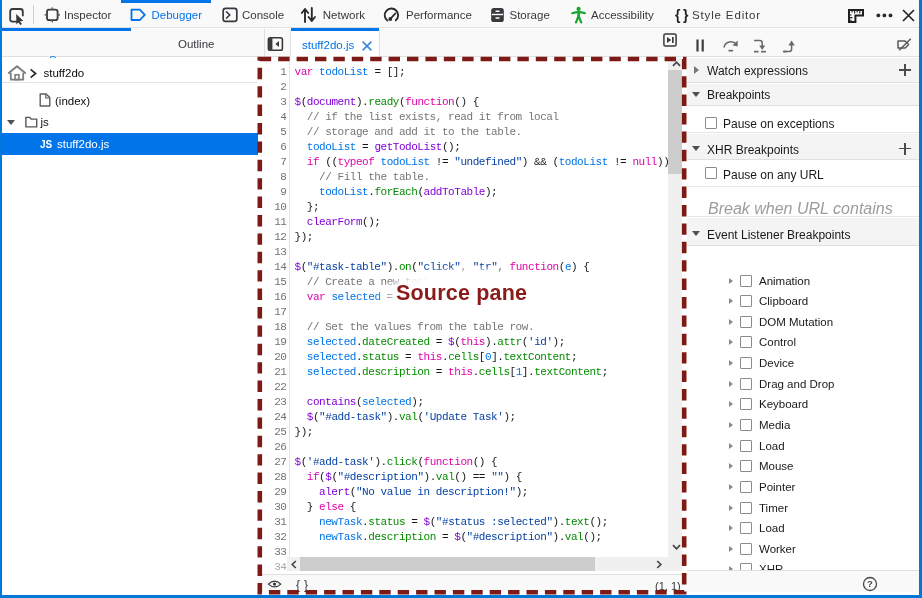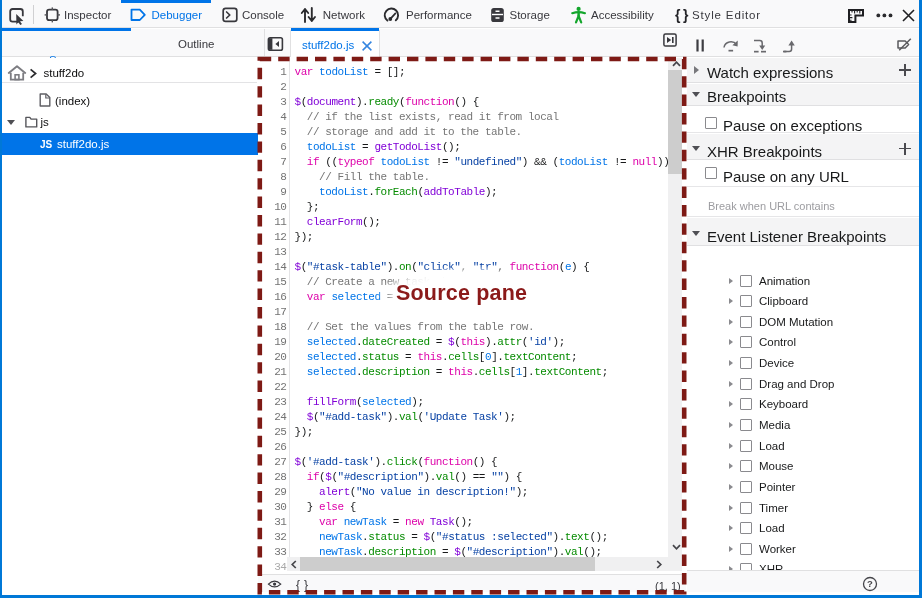--- a/index.html
+++ b/index.html
@@ -35,21 +35,21 @@
 #hsb{left:287px;top:557px;width:381px;height:14px;background:#f0f0f1}
 #hsb-th{left:300px;top:557px;width:295px;height:14px;background:#cdcdcd}
 
 #sbar{left:258px;top:574px;width:428px;height:18px;background:#f9f9fa;border-top:1px solid #e0e0e1}
 #sbar-pp{left:296px;top:578px;font-size:12px;letter-spacing:0.8px;color:#38383d}
 #sbar-pos{left:655px;top:580px;font-size:11px;color:#38383d}
 
 #rp{left:687px;top:58px;width:232px;height:534px;background:#fff}
 .rphd{position:absolute;left:687px;width:232px;background:#f4f4f5;border-bottom:1px solid #e0e0e2}
 .rprow{position:absolute;left:687px;width:232px;background:#fff;border-bottom:1px solid #e6e6e8}
-.rptxt{position:absolute;font-size:15px;color:#18191a;white-space:nowrap}
+.rptxt{position:absolute;font-size:12px;color:#18191a;white-space:nowrap}
 .cb{position:absolute;width:12px;height:12px;border:1px solid #8a8a8e;background:#fff;border-radius:1px}
 .plus{position:absolute;width:12px;height:12px}
 .plus:before{content:"";position:absolute;left:0;top:5.4px;width:12px;height:1.3px;background:#4a4a4f}
 .plus:after{content:"";position:absolute;left:5.4px;top:0;width:1.3px;height:12px;background:#4a4a4f}
 .tw-d{position:absolute;width:0;height:0;border-left:4.5px solid transparent;border-right:4.5px solid transparent;border-top:5.5px solid #4f4f54}
 .tw-rr{position:absolute;width:0;height:0;border-top:4px solid transparent;border-bottom:4px solid transparent;border-left:5px solid #77777b}
 #evlist{left:723px;top:247px;width:232px;padding-top:23px}
 .evrow{position:relative;height:20.65px}
 .evrow .tw-r{position:absolute;left:6px;top:7.5px;width:0;height:0;border-top:3.8px solid transparent;border-bottom:3.8px solid transparent;border-left:4.8px solid #8a8a8e}
 .evrow .cb{left:17px;top:4.5px}
@@ -256,29 +256,28 @@
 <div class="cl"></div>
 <div class="cl"><b class="f">$</b>(<b class="s">"#task-table"</b>).<b class="p">on</b>(<b class="s">"click"</b>, <b class="s">"tr"</b>, <b class="k">function</b>(<b class="v">e</b>) {</div>
 <div class="cl">  <b class="c">// Create a new task object</b></div>
 <div class="cl">  <b class="k">var</b> <b class="v">selected</b> = <b class="k">new</b> <b class="f">Task</b>();</div>
 <div class="cl"></div>
 <div class="cl">  <b class="c">// Set the values from the table row.</b></div>
 <div class="cl">  <b class="v">selected</b>.<b class="p">dateCreated</b> = <b class="f">$</b>(<b class="k">this</b>).<b class="p">attr</b>(<b class="s">'id'</b>);</div>
 <div class="cl">  <b class="v">selected</b>.<b class="p">status</b> = <b class="k">this</b>.<b class="p">cells</b>[<b class="v">0</b>].<b class="p">textContent</b>;</div>
 <div class="cl">  <b class="v">selected</b>.<b class="p">description</b> = <b class="k">this</b>.<b class="p">cells</b>[<b class="v">1</b>].<b class="p">textContent</b>;</div>
 <div class="cl"></div>
-<div class="cl">  <b class="f">fillForm</b>(<b class="v">selected</b>);</div>
+<div class="cl">  <b class="f">contains</b>(<b class="v">selected</b>);</div>
 <div class="cl">  <b class="f">$</b>(<b class="s">"#add-task"</b>).<b class="p">val</b>(<b class="s">'Update Task'</b>);</div>
 <div class="cl">});</div>
 <div class="cl"></div>
 <div class="cl"><b class="f">$</b>(<b class="s">'#add-task'</b>).<b class="p">click</b>(<b class="k">function</b>() {</div>
 <div class="cl">  <b class="k">if</b>(<b class="f">$</b>(<b class="s">"#description"</b>).<b class="p">val</b>() == <b class="s">""</b>) {</div>
 <div class="cl">    <b class="f">alert</b>(<b class="s">"No value in description!"</b>);</div>
 <div class="cl">  } <b class="k">else</b> {</div>
-<div class="cl">    <b class="k">var</b> <b class="v">newTask</b> = <b class="k">new</b> <b class="f">Task</b>();</div>
 <div class="cl">    <b class="v">newTask</b>.<b class="p">status</b> = <b class="f">$</b>(<b class="s">"#status :selected"</b>).<b class="p">text</b>();</div>
 <div class="cl">    <b class="v">newTask</b>.<b class="p">description</b> = <b class="f">$</b>(<b class="s">"#description"</b>).<b class="p">val</b>();</div>
 <div class="cl"></div>
 </div>
 
 <div class="abs" id="vsb"></div>
 <div class="abs" id="vsb-th"></div>
 <svg class="abs" style="left:671.5px;top:61px" width="9" height="6" viewBox="0 0 9 6">
     <path d="M1 4.8 L4.5 1.2 L8 4.8" fill="none" stroke="#45454a" stroke-width="1.7"></path>
   </svg>
@@ -315,21 +314,21 @@
 <span class="cb" style="left:705px;top:117px"></span>
 <span class="rptxt" style="left:723px;top:117px">Pause on exceptions</span>
 <div class="rphd" style="top:134px;height:26px"></div>
 <div class="tw-d" style="left:692px;top:145.5px"></div>
 <span class="rptxt" style="left:707px;top:142.5px">XHR Breakpoints</span>
 <span class="plus" style="left:899px;top:142.5px"></span>
 <div class="rprow" style="top:161px;height:26px"></div>
 <span class="cb" style="left:705px;top:167px"></span>
 <span class="rptxt" style="left:723px;top:168px">Pause on any URL</span>
 <div class="rprow" style="top:188px;height:29px"></div>
-<span class="rptxt" style="left:708px;top:199.5px;font-size:11px;color:#9c9ca0">Break when URL contains</span>
+<span class="rptxt" style="left:708px;top:199.5px;font-style:italic;font-size:16px;color:#9c9ca0">Break when URL contains</span>
 <div class="rphd" style="top:218px;height:28px"></div>
 <div class="tw-d" style="left:692px;top:230.5px"></div>
 <span class="rptxt" style="left:707px;top:227.5px">Event Listener Breakpoints</span>
 <div class="abs" id="evlist">
 <div class="evrow">
       <span class="tw-r"></span>
       <span class="cb"></span>
       <span class="evlab">Animation</span>
     </div>
 <div class="evrow">

